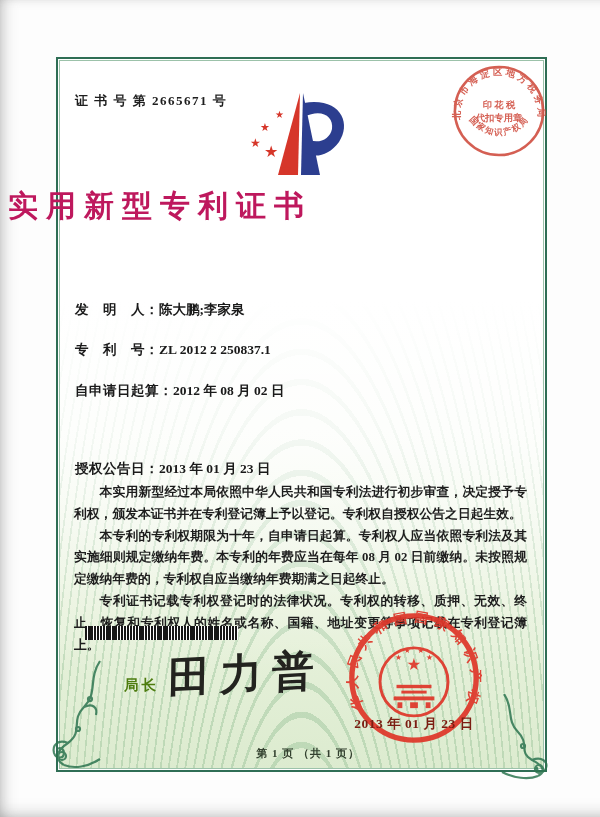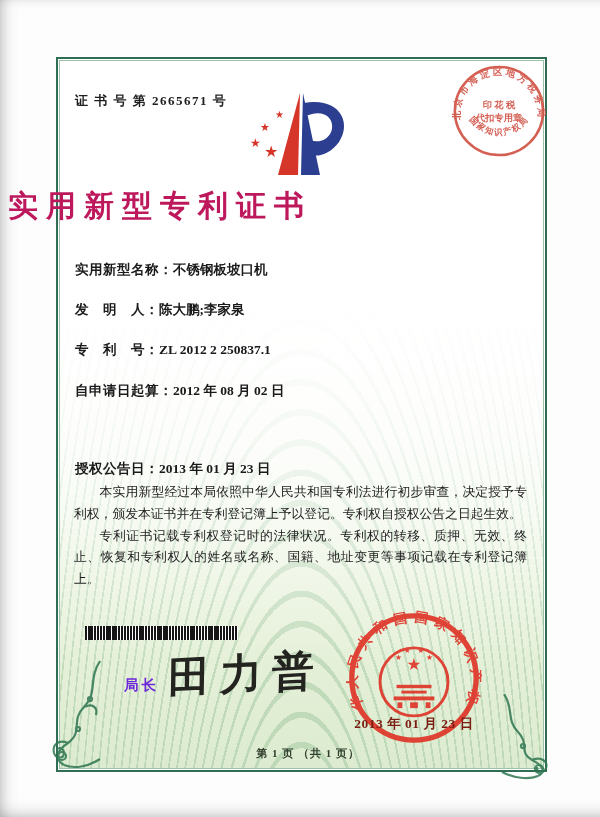--- a/index.html
+++ b/index.html
@@ -21,29 +21,29 @@
       repeating-radial-gradient(ellipse farthest-side at 50% 148%, rgba(96,160,106,.25) 0 1.5px, rgba(96,160,106,0) 1.5px 7px),
       linear-gradient(180deg,#ffffff 0%,#f6faf1 55%,#e8f2dc 78%,#dcebcf 100%);
   }
   .cert-no{position:absolute;left:75px;top:92px;font-size:13px;font-weight:600;letter-spacing:1.5px;color:#1e1e1e;}
   .logo{position:absolute;left:246px;top:88px;width:112px;height:92px;}
   .tax-stamp{position:absolute;left:450px;top:62px;width:98px;height:98px;opacity:.88;}
   .title{position:absolute;left:0;right:0;top:186px;text-align:left;font-size:30px;font-weight:700;letter-spacing:8px;text-indent:8px;color:#be185d;}
   .field{position:absolute;left:75px;width:460px;font-size:13.5px;font-weight:700;color:#1a1a1a;white-space:nowrap;}
   .f0{top:261px}.f1{top:301px}.f2{top:341px}.f3{top:382px}.f4{top:421px}.f5{top:460px}
   .field .lbl{letter-spacing:.5px;}
-  .body-text{position:absolute;left:74px;top:482px;width:453px;font-size:12.8px;line-height:21.8px;font-weight:400;color:#1d1d1d;text-align:justify;}
+  .body-text{position:absolute;left:74px;top:482px;width:453px;font-size:12.8px;line-height:21.8px;font-weight:700;color:#1d1d1d;text-align:justify;}
   .body-text p{margin:0;text-indent:2em;}
   .barcode{
     position:absolute;left:85px;top:626px;width:153px;height:14px;background:
       repeating-linear-gradient(90deg,#161616 0 2px,transparent 2px 3px),
       repeating-linear-gradient(90deg,transparent 0 5px,#161616 5px 7px,transparent 7px 12px,#161616 12px 13px,transparent 13px 17px);
     background-color:#fff;
   }
-  .sig-label{position:absolute;left:124px;top:676px;font-size:14.5px;font-weight:700;letter-spacing:3px;color:#6d28d9;}
+  .sig-label{position:absolute;left:124px;top:676px;font-size:14.5px;font-weight:700;letter-spacing:3px;color:#4d7c0f;}
   .sig-name{
     position:absolute;left:168px;top:646px;font-size:42px;font-weight:700;letter-spacing:10px;color:#23231f;
     transform:rotate(-3deg) skewX(-4deg);font-family:"DejaVu Serif",serif;
   }
   .office-seal{position:absolute;left:346px;top:610px;width:136px;height:136px;opacity:.93;}
   .seal-date{position:absolute;left:342px;top:715px;width:144px;text-align:center;font-size:13.5px;font-weight:700;color:#7b1d12;letter-spacing:.5px;}
   .footer{position:absolute;left:0;right:0;top:746px;text-align:center;font-size:11px;font-weight:600;letter-spacing:1px;color:#33402f;}
   .corner-left{position:absolute;left:44px;top:655px;width:64px;height:118px;}
   .corner-right{position:absolute;left:492px;top:694px;width:64px;height:86px;}
   svg text{font-family:"Liberation Serif","DejaVu Serif",serif;}
@@ -79,38 +79,36 @@
     </text>
     <text font-size="8.6" fill="#cf4a3c" letter-spacing="1.5" font-weight="bold">
       <textPath href="#taxBottom" startOffset="50%" text-anchor="middle">国家知识产权局</textPath>
     </text>
     <text x="50" y="47" font-size="9.5" fill="#cf4a3c" text-anchor="middle" font-weight="bold">印 花 税</text>
     <text x="50" y="60" font-size="9.5" fill="#cf4a3c" text-anchor="middle" font-weight="bold">代扣专用章</text>
   </svg>
 
   <div class="title">实用新型专利证书</div>
 
-  <div class="field f0">
-    <span class="lbl">实用新型名称：</span><span class="val">不锈钢板坡口机</span>
-  </div>
   <div class="field f1">
     <span class="lbl">发　明　人：</span><span class="val">陈大鹏;李家泉</span>
   </div>
   <div class="field f2">
     <span class="lbl">专　利　号：</span><span class="val">ZL 2012 2 250837.1</span>
   </div>
   <div class="field f3">
     <span class="lbl">自申请日起算：</span><span class="val">2012 年 08 月 02 日</span>
   </div>
   <div class="field f5">
     <span class="lbl">授权公告日：</span><span class="val">2013 年 01 月 23 日</span>
   </div>
 
   <div class="body-text">
     <p>本实用新型经过本局依照中华人民共和国专利法进行初步审查，决定授予专利权，颁发本证书并在专利登记簿上予以登记。专利权自授权公告之日起生效。</p>
+    <p>本专利的专利权期限为十年，自申请日起算。专利权人应当依照专利法及其实施细则规定缴纳年费。本专利的年费应当在每年 08 月 02 日前缴纳。未按照规定缴纳年费的，专利权自应当缴纳年费期满之日起终止。</p>
     <p>专利证书记载专利权登记时的法律状况。专利权的转移、质押、无效、终止、恢复和专利权人的姓名或名称、国籍、地址变更等事项记载在专利登记簿上。</p>
   </div>
 
   <div class="barcode"></div>
 
   <div class="sig-label">局长</div>
   <div class="sig-name">田力普</div>
 
   <svg class="office-seal" viewBox="0 0 140 140">
     <defs>

